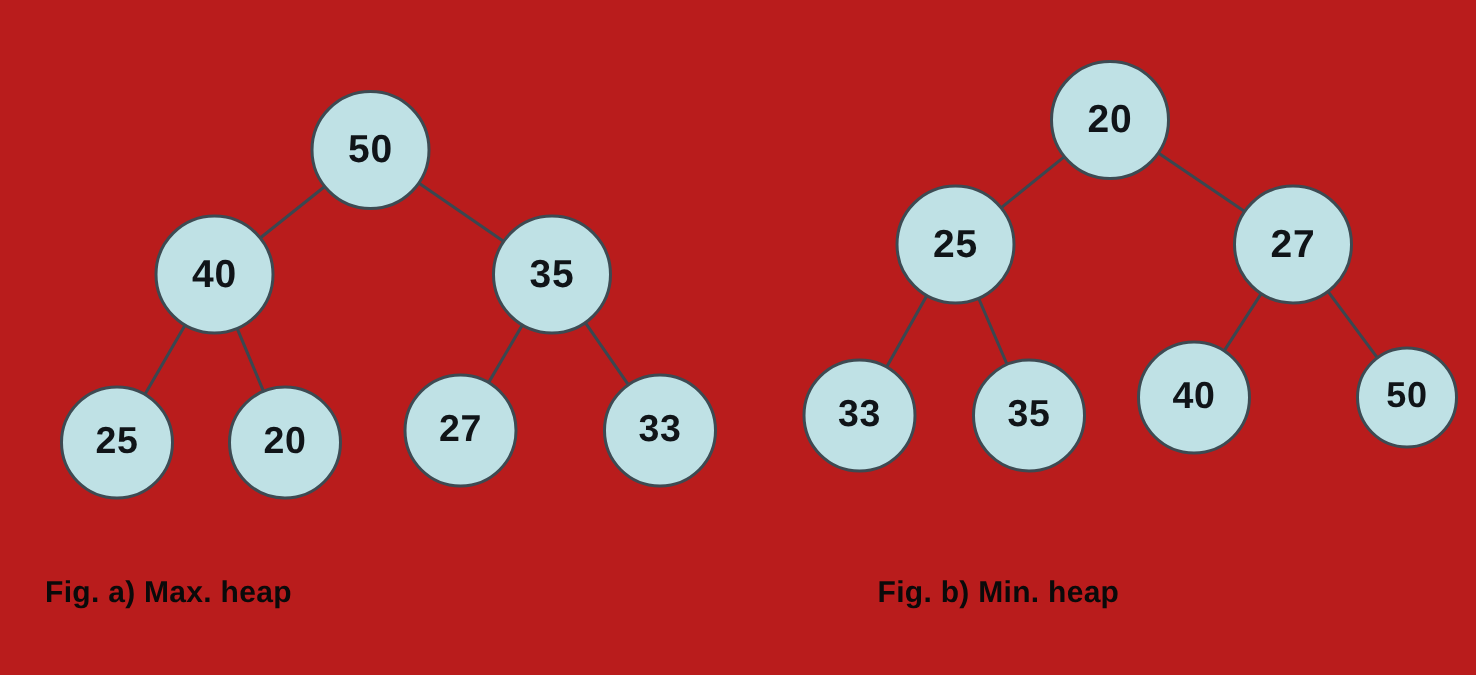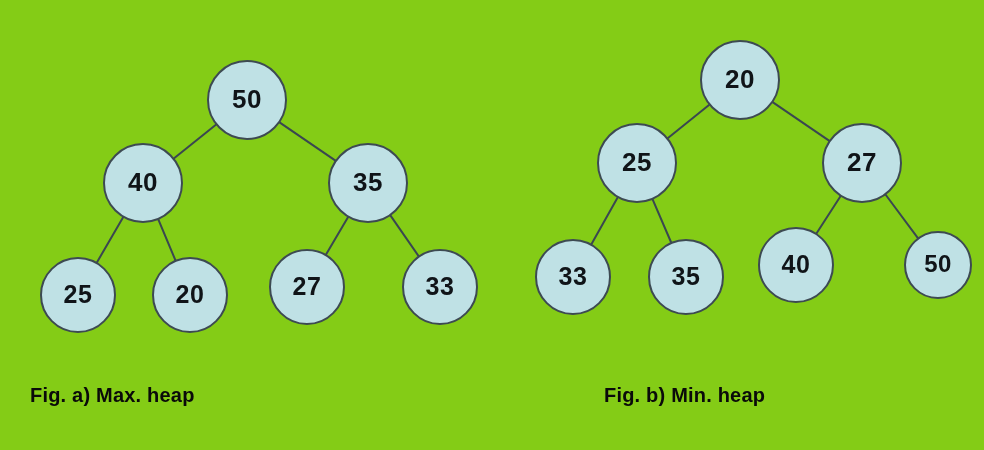--- a/index.html
+++ b/index.html
@@ -47,21 +47,21 @@
     font-weight: bold;
     font-size: 20px;
     color: #0a0a0a;
     white-space: nowrap;
     letter-spacing: 0.2px;
   }
 </style>
 </head>
 <body>
 
-<div id="canvas" style="background: #84cc16;">
+<div id="canvas" style="background: #b91c1c;">
   <svg class="edges-layer" id="edges-layer" viewBox="0 0 984 450">
       <line x1="216.5175422320804" y1="124.32734610324353" x2="173.4824577679196" y2="158.6726538967565" stroke="#3a4750" stroke-width="2" stroke-linecap="round"></line>
       <line x1="279.16088287604157" y1="122.06077089844175" x2="335.83911712395843" y2="160.93922910155825" stroke="#3a4750" stroke-width="2" stroke-linecap="round"></line>
       <line x1="123.42398084465228" y1="216.73098685229147" x2="96.57212073712476" y2="262.998807345262" stroke="#3a4750" stroke-width="2" stroke-linecap="round"></line>
       <line x1="158.09114853758837" y1="218.96188587680635" x2="175.6827565156213" y2="260.8823133989273" stroke="#3a4750" stroke-width="2" stroke-linecap="round"></line>
       <line x1="348.26863879898605" y1="216.64035352304018" x2="325.71949652403885" y2="255.0847928114747" stroke="#3a4750" stroke-width="2" stroke-linecap="round"></line>
       <line x1="390.199189174382" y1="215.06549547410737" x2="418.9392307832786" y2="256.5788889091802" stroke="#3a4750" stroke-width="2" stroke-linecap="round"></line>
       <line x1="709.6325989087941" y1="104.47081835504945" x2="667.3674010912059" y2="138.52918164495057" stroke="#3a4750" stroke-width="2" stroke-linecap="round"></line>
       <line x1="772.245216812059" y1="101.9373196344336" x2="829.754783187941" y2="141.0626803655664" stroke="#3a4750" stroke-width="2" stroke-linecap="round"></line>
       <line x1="617.9081444884021" y1="197.00736763003377" x2="591.1127859981826" y2="244.7365999407372" stroke="#3a4750" stroke-width="2" stroke-linecap="round"></line>
@@ -108,15 +108,15 @@
       </div>
       <div class="node" style="left: 758px; top: 227px; width: 76px; height: 76px; background: rgb(191, 225, 229); border-color: rgb(61, 74, 82); color: rgb(16, 20, 24); font-size: 25px;">
         <span class="node-label">40</span>
       </div>
       <div class="node" style="left: 904px; top: 231px; width: 68px; height: 68px; background: rgb(191, 225, 229); border-color: rgb(61, 74, 82); color: rgb(16, 20, 24); font-size: 24px;">
         <span class="node-label">50</span>
       </div>
     </div>
   <div id="captions-layer">
       <div class="caption" style="left: 30px; top: 384px;">Fig. a) Max. heap</div>
-      <div class="caption" style="left: 604px; top: 384px; text-align: center;">Fig. b) Min. heap</div>
+      <div class="caption" style="left: 585px; top: 384px; text-align: center;">Fig. b) Min. heap</div>
     </div>
 </div>
 
 </body></html>

